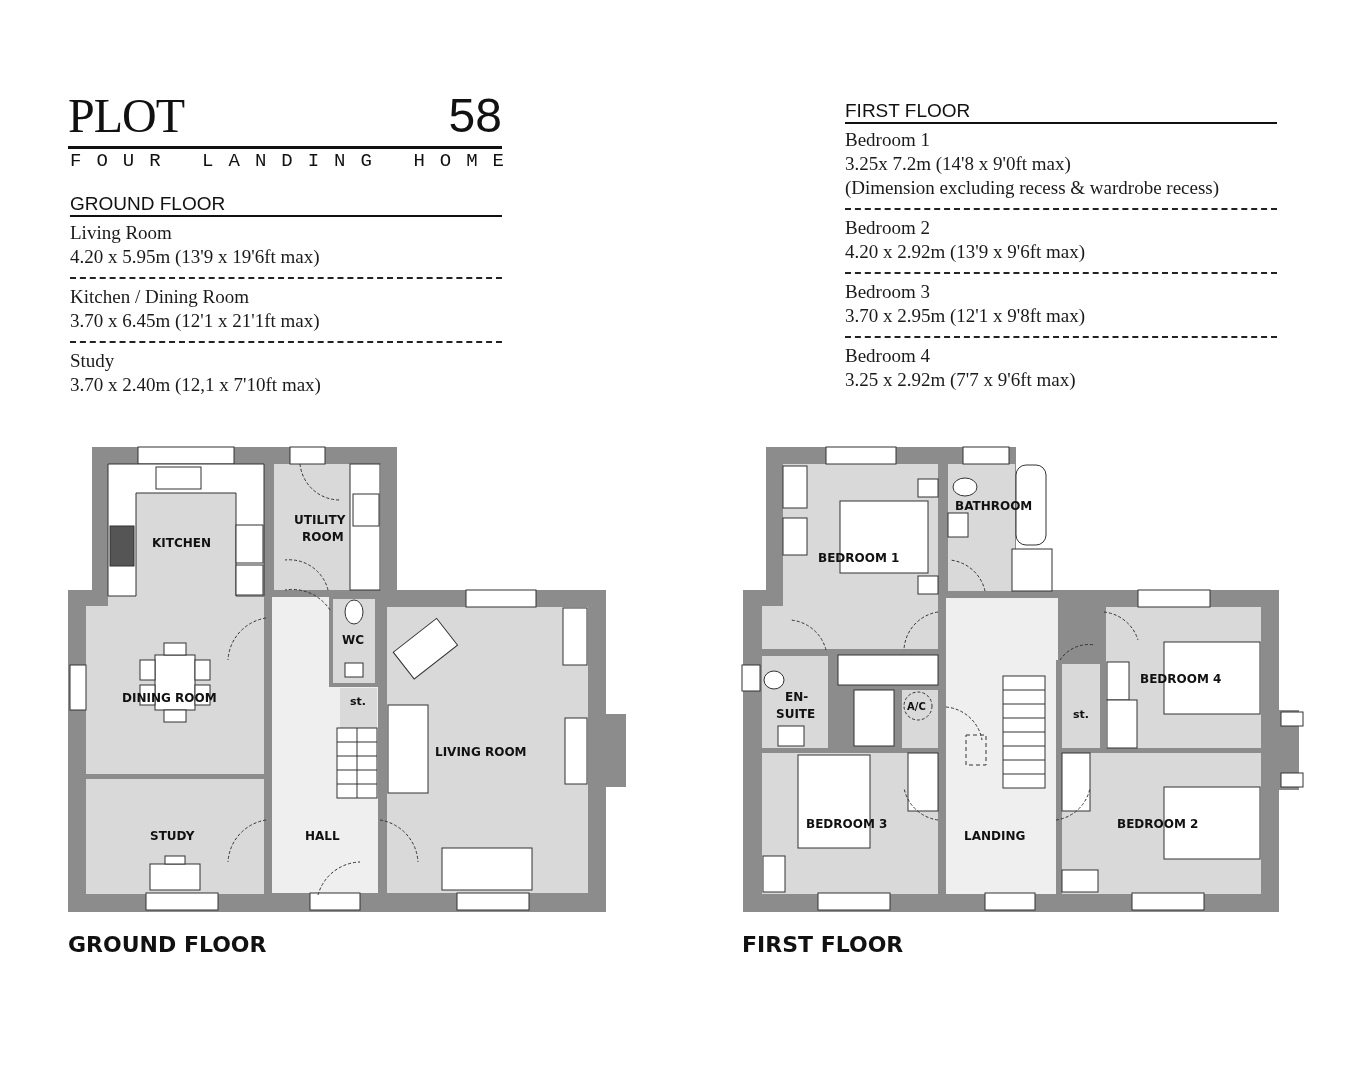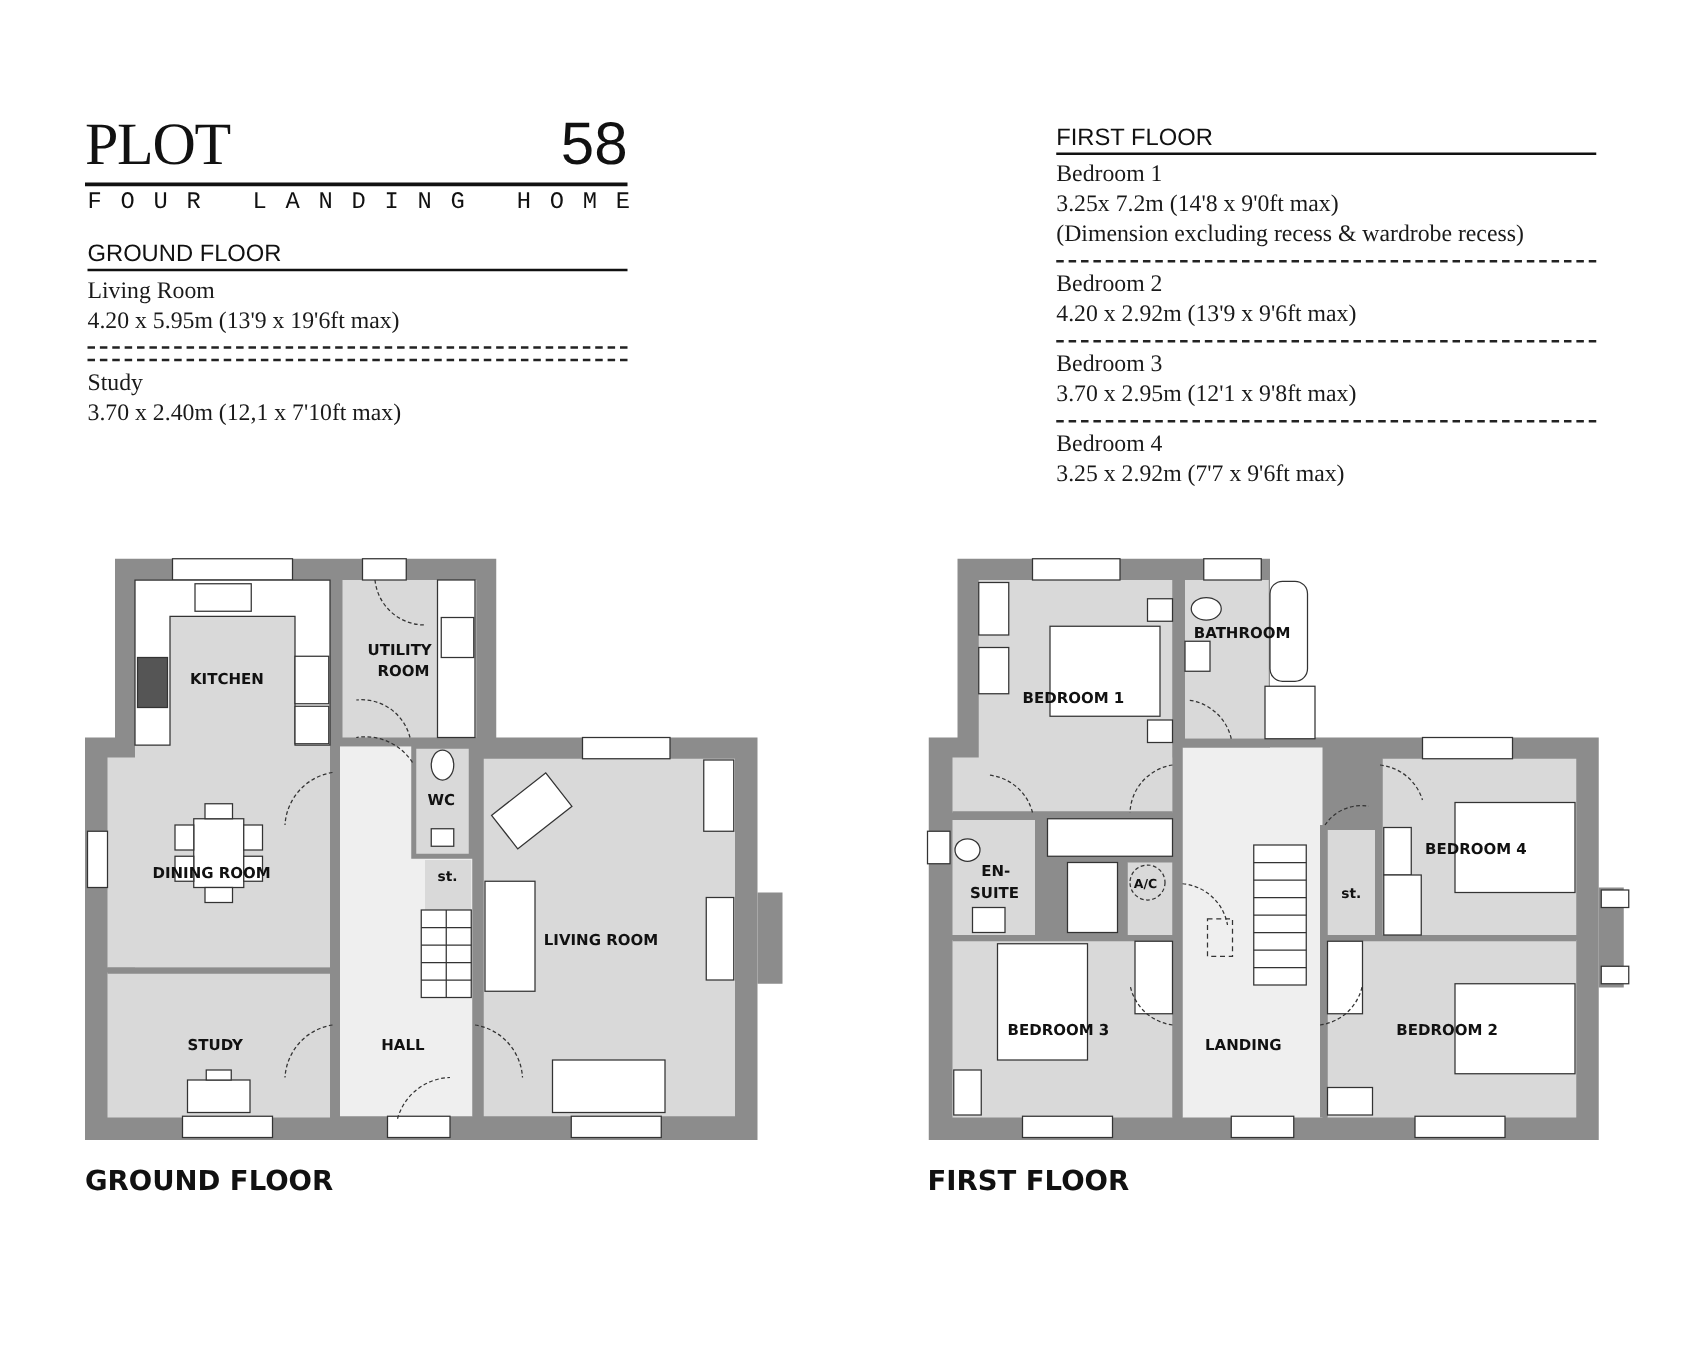--- a/index.html
+++ b/index.html
@@ -33,20 +33,24 @@
   <span>HOME</span>
 </div>
 
 <div class="abs specs-left">
   <div class="sec-head">GROUND FLOOR</div>
   <div class="spec spec-block">
     <div>Living Room</div>
     <div>4.20 x 5.95m (13'9 x 19'6ft max)</div>
   </div>
   <div class="dash"></div>
+  <div class="spec">
+    <div>Kitchen / Dining Room</div>
+    <div>3.70 x 6.45m (12'1 x 21'1ft max)</div>
+  </div>
   <div class="dash"></div>
   <div class="spec">
     <div>Study</div>
     <div>3.70 x 2.40m (12,1 x 7'10ft max)</div>
   </div>
 </div>
 
 <div class="abs specs-right">
   <div class="sec-head">FIRST FLOOR</div>
   <div class="spec spec-block">

